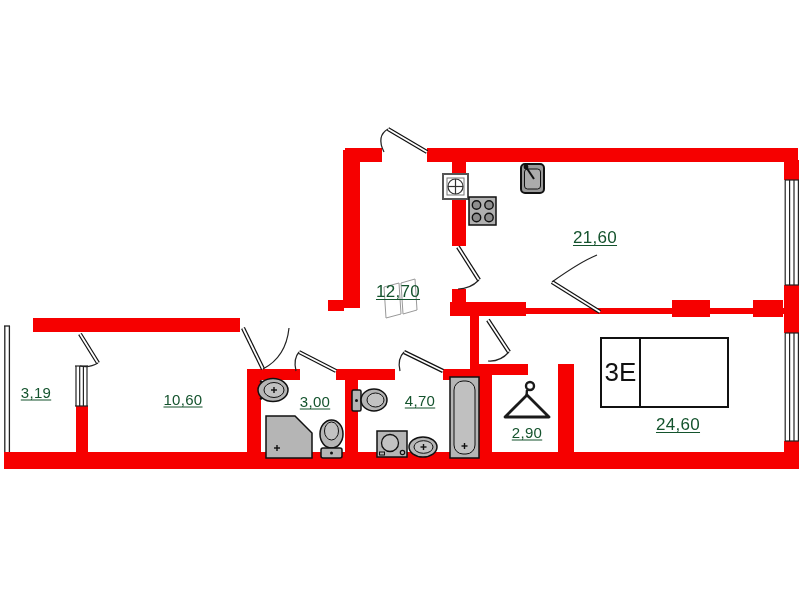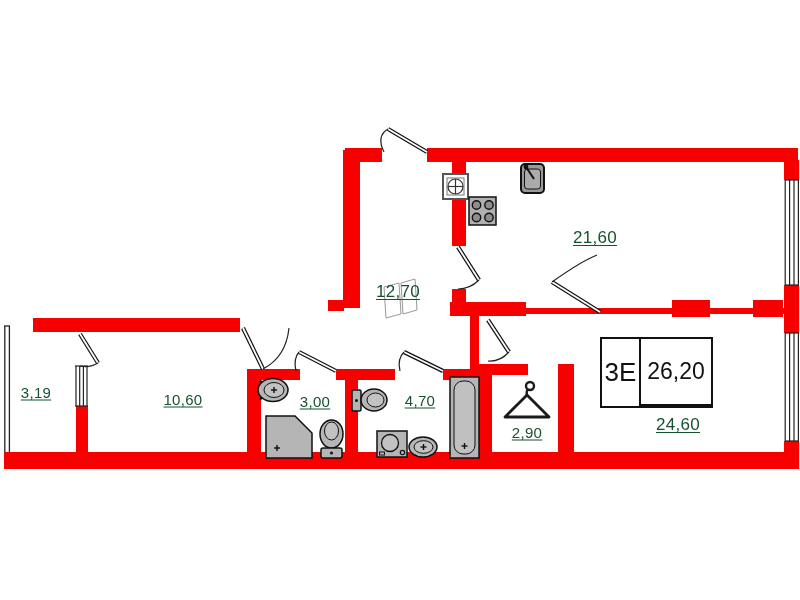--- a/index.html
+++ b/index.html
@@ -3,21 +3,21 @@
 <meta charset="utf-8">
 <style>
   html,body{margin:0;padding:0;background:#ffffff;}
   .stage{position:relative;width:800px;height:600px;background:#ffffff;overflow:hidden;
          font-family:"Liberation Sans",sans-serif;}
   .w{position:absolute;background:#f60000;}
   svg.overlay{position:absolute;left:0;top:0;width:800px;height:600px;}
   .lbl{position:absolute;transform:translate(-50%,-50%);color:#14532d;font-size:15px;
        text-decoration:underline;text-underline-offset:2px;white-space:nowrap;letter-spacing:.3px;}
   .lbl.big{font-size:17px;}
-  .infobox{position:absolute;left:600px;top:337px;width:113px;height:71px;
+  .infobox{position:absolute;left:600px;top:337px;width:129px;height:71px;
            border:2px solid #111;display:flex;background:#fff;box-sizing:border-box;}
   .infobox .left{width:37px;border-right:2px solid #111;display:flex;align-items:center;
                  justify-content:center;font-size:26px;color:#111;}
   .infobox .right{flex:1;display:flex;flex-direction:column;}
   .infobox .cell{flex:1;display:flex;align-items:center;justify-content:center;
                  font-size:23px;color:#111;}
   .infobox .cell.topcell{border-bottom:2px solid #111;}
 </style>
 </head>
 <body>
@@ -209,17 +209,16 @@
   <div class="lbl" style="left:315px;top:401px">3,00</div>
   <div class="lbl" style="left:420px;top:400px">4,70</div>
   <div class="lbl" style="left:527px;top:432px">2,90</div>
   <div class="lbl big" style="left:398px;top:292px">12,70</div>
   <div class="lbl big" style="left:595px;top:238px">21,60</div>
   <div class="lbl big" style="left:678px;top:425px">24,60</div>
 
   <div class="infobox">
     <div class="left">3Е</div>
     <div class="right">
-      <div class="cell topcell">26,20</div>
     </div>
   </div>
 
 </div>
 
 </body></html>

